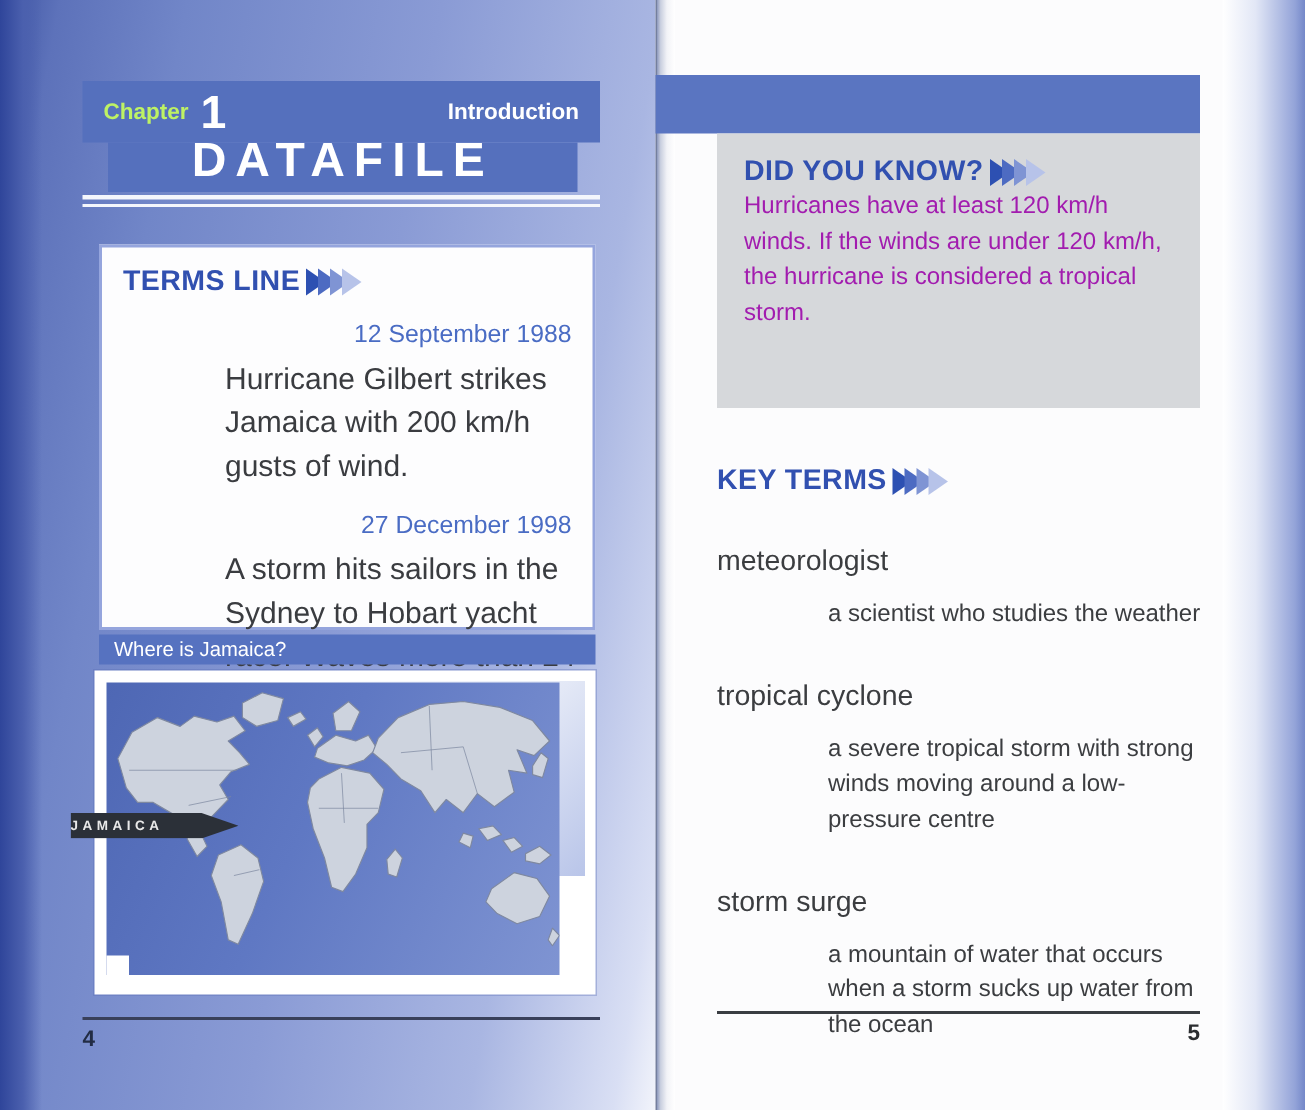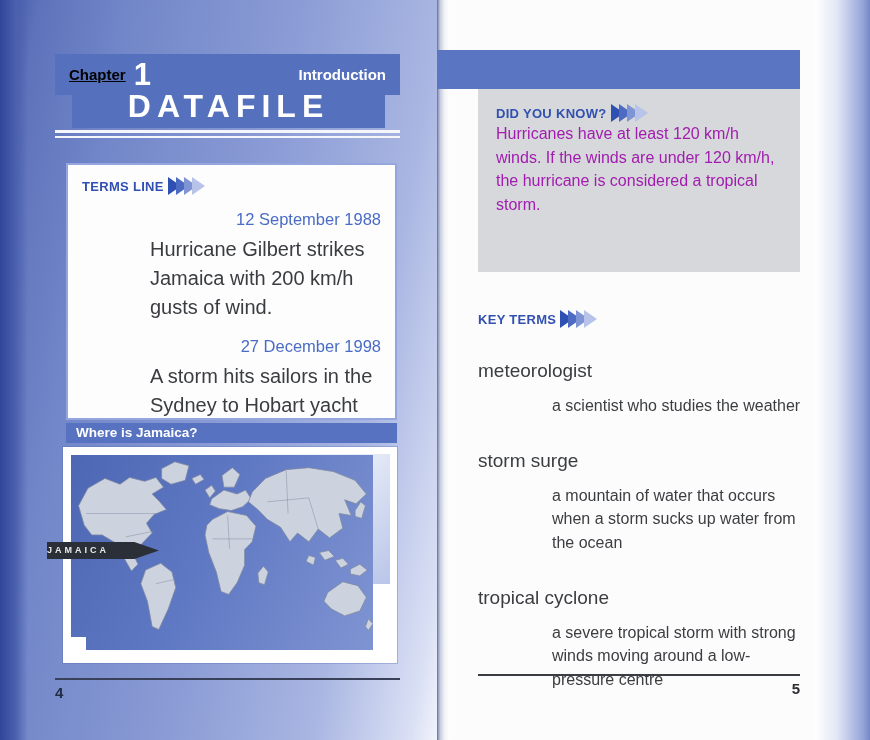--- a/index.html
+++ b/index.html
@@ -10,53 +10,53 @@
   .left-page {
     position:absolute; left:0; top:0; width:437px; height:740px;
     background:linear-gradient(100deg,#3e54a3 0%,#5d72ba 7%,#7186c8 22%,#8a9bd5 52%,#a9b6e2 78%,#d9dff4 95%,#f2f4fb 100%);
   }
   .left-dark-strip {
     position:absolute; left:0; top:0; width:28px; height:740px;
     background:linear-gradient(to right,#2f459a 0%,#4b60ae 55%,rgba(75,96,174,0) 100%);
   }
   .band1 { position:absolute; left:55px; top:54px; width:345px; height:41px; background:#5570bd;
            display:flex; align-items:center; padding:0 14px 0 14px; }
-  .chapter-label { color:#000000; font-weight:bold; font-size:15px;text-decoration:underline; }
+  .chapter-label { color:#bef264; font-weight:bold; font-size:15px; }
   .chapter-number { color:#fff; font-weight:bold; font-size:31px; margin-left:8px; line-height:1; }
   .band-spacer { flex:1; }
   .section-label { color:#fff; font-weight:bold; font-size:15px; }
   .band2 { position:absolute; left:72px; top:95px; width:313px; height:33px; background:#5570bd; }
   .datafile-title {
     position:relative; top:-7px; text-align:center; color:#fff; font-weight:bold;
     font-size:32px; letter-spacing:6px; line-height:36px;
   }
   .double-rule { position:absolute; left:55px; top:130px; width:345px; }
   .double-rule .r1 { height:3px; background:#f4f6fc; }
   .double-rule .r2 { height:2px; background:#f4f6fc; margin-top:3px; }
 
   .timeline-box {
     position:absolute; left:66px; top:163px; width:331px; height:257px;
     background:#fdfdfe; border:2px solid #95a5dd; padding:12px 14px 0 14px;
   }
   .section-heading { display:flex; align-items:center; }
-  .section-heading .label { color:#3150b0; font-weight:bold; font-size:13px; letter-spacing:0.3px; }
+  .section-heading .label { color:#3150b0; font-weight:bold; font-size:19px; letter-spacing:0.3px; }
   .arrows { display:flex; align-items:center; margin-left:9px; }
   .arrows i { display:block; width:0; height:0; border-top:9px solid transparent;
               border-bottom:9px solid transparent; border-left:13px solid #2d50b2; margin-left:-5px; }
   .arrows i:nth-child(2){ border-left-color:#4d6bc2; }
   .arrows i:nth-child(3){ border-left-color:#7f94d4; }
   .arrows i:nth-child(4){ border-left-color:#b7c3e9; }
 
   .tl-event { margin-top:15px; }
   .tl-date { color:#4a6cc4; font-size:16.5px;text-align:right; }
   .tl-desc { color:#3a3c40; font-size:20px; line-height:1.45; margin:6px 0 0 68px; width:237px; }
 
   .where-bar {
     position:absolute; left:66px; top:423px; width:331px; height:20px; background:#5672c0;
-    color:#fff; font-weight:bold; font-size:13.5px; line-height:20px; padding-left:10px;
+    color:#fff; font-weight:normal; font-size:13.5px; line-height:20px; padding-left:10px;
   }
 
   .map-box { position:absolute; left:63px; top:447px; width:334px; height:216px;
              background:#ffffff; box-shadow:0 0 0 1px rgba(90,110,180,0.35); }
   .map-sheet { position:absolute; right:7px; top:7px; width:180px; height:130px;
                background:linear-gradient(135deg,#ffffff 0%,#e3e8f6 55%,#b9c5e9 100%); }
   .map-panel { position:absolute; left:8px; top:8px; right:24px; bottom:13px;
                background:linear-gradient(115deg,#4e67b4 0%,#5f78c3 45%,#7f94d2 100%); }
   .map-panel svg { width:100%; height:100%; display:block; }
   .map-notch { position:absolute; left:8px; bottom:13px; width:15px; height:13px; background:#ffffff; }
@@ -225,26 +225,26 @@
             <i></i>
             <i></i>
             <i></i>
           </span>
       </div>
       <div>
         <div class="kt-term">meteorologist</div>
         <div class="kt-def">a scientist who studies the weather</div>
       </div>
       <div>
+        <div class="kt-term">tropical cyclone</div>
+        <div class="kt-def">a severe tropical storm with strong winds moving around a low-pressure centre</div>
+      </div>
+      <div>
         <div class="kt-term">storm surge</div>
         <div class="kt-def">a mountain of water that occurs when a storm sucks up water from the ocean</div>
-      </div>
-      <div>
-        <div class="kt-term">tropical cyclone</div>
-        <div class="kt-def">a severe tropical storm with strong winds moving around a low-pressure centre</div>
       </div>
     </div>
 
     <div class="right-rule"></div>
     <div class="page-num-right">5</div>
   </div>
 
   <div class="right-edge"></div>
 
 </div>

